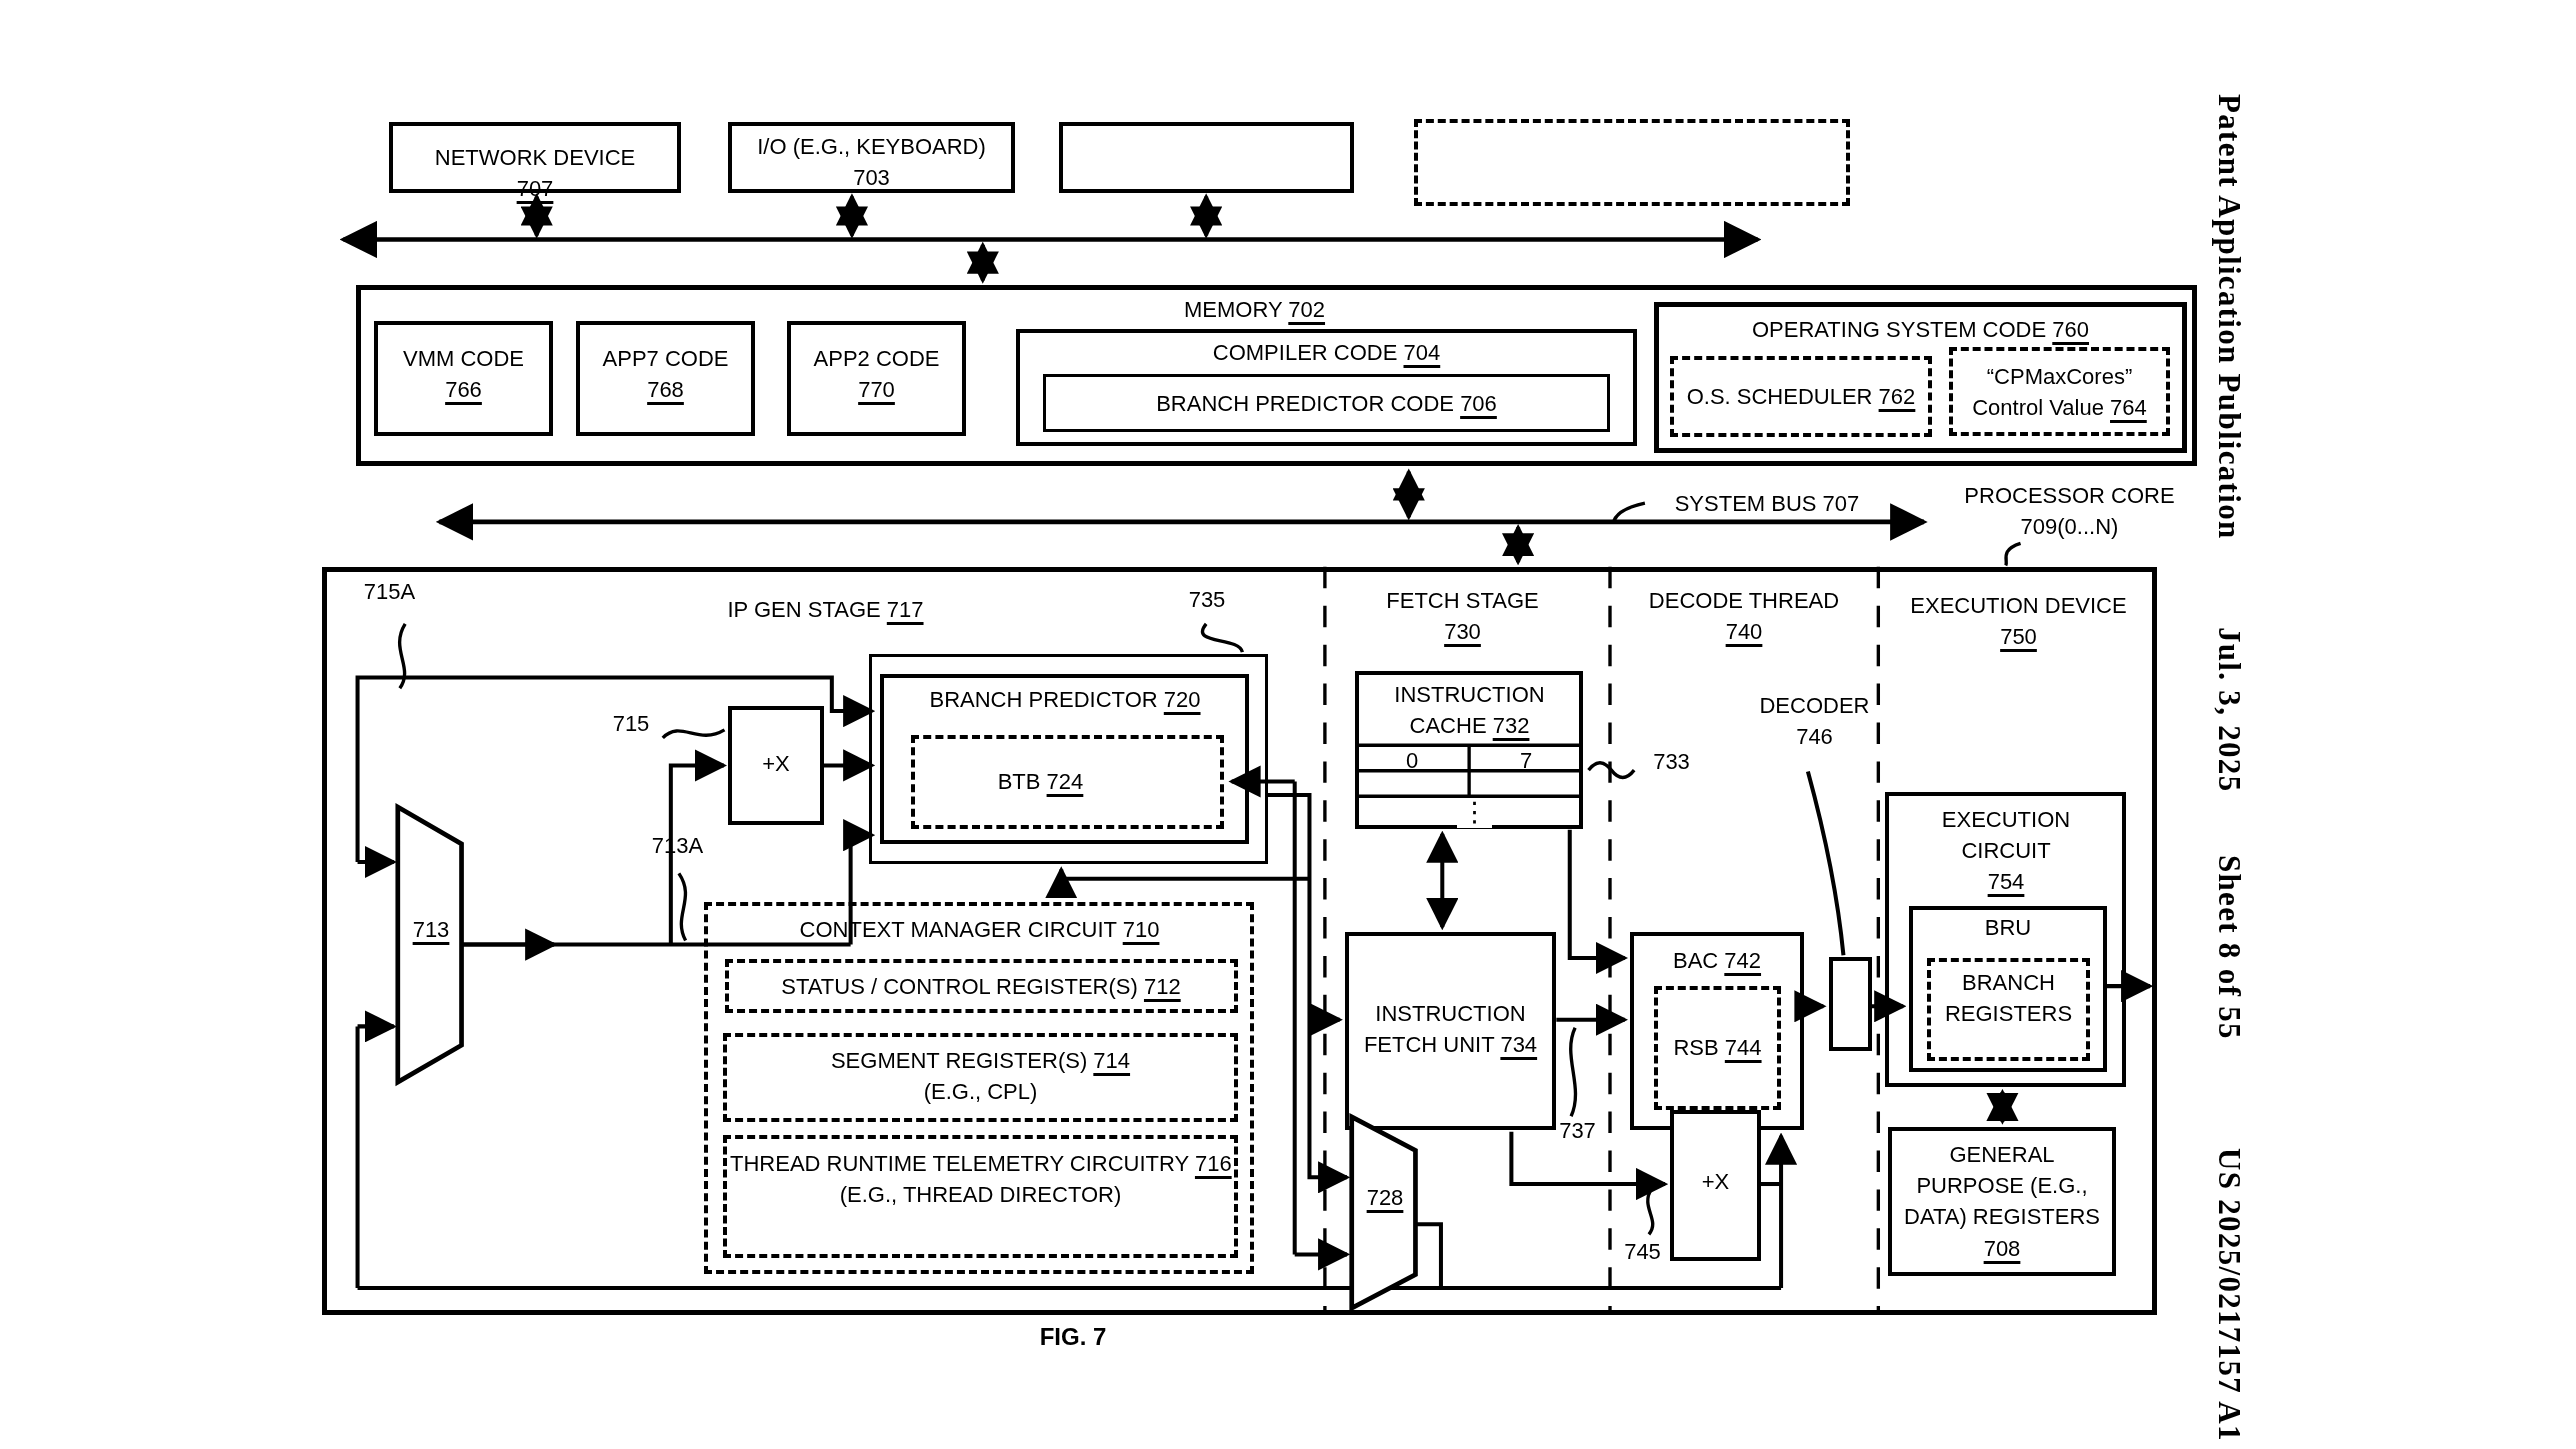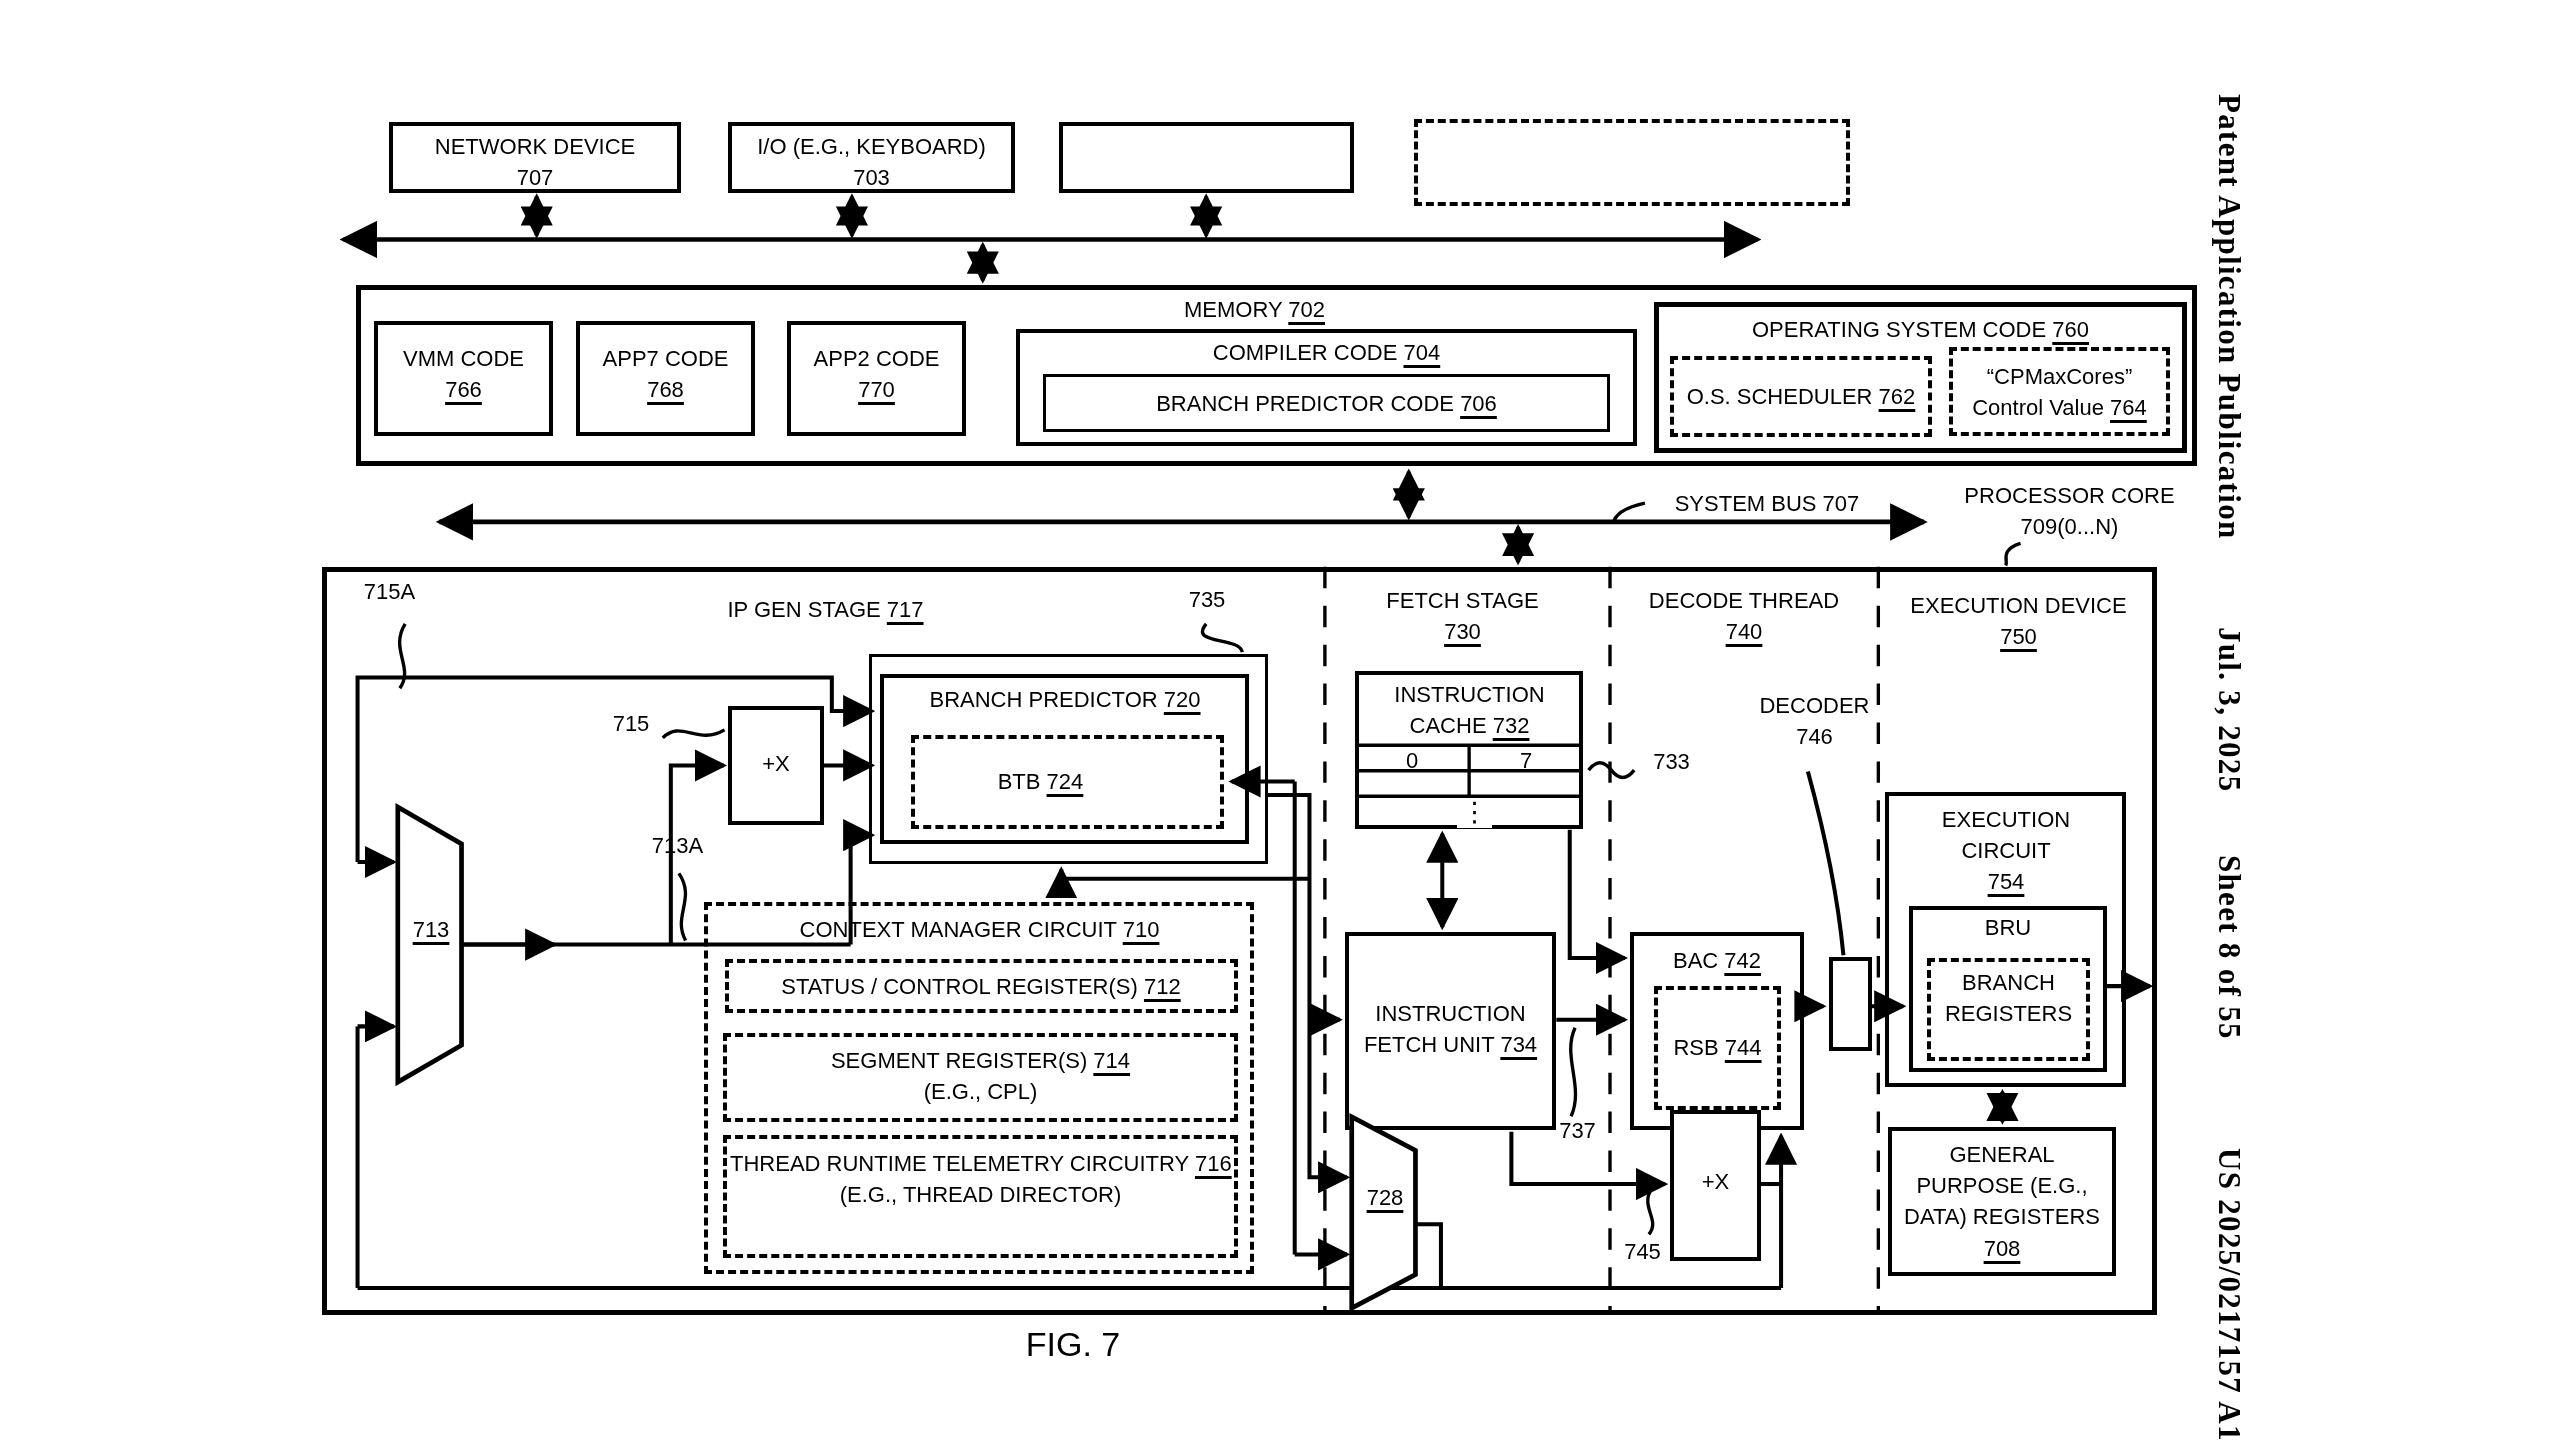--- a/index.html
+++ b/index.html
@@ -5,21 +5,21 @@
   html,body{margin:0;padding:0;background:#fff;}
   #page{position:relative;width:2576px;height:1449px;background:#fff;overflow:hidden;
         font-family:"Liberation Sans",sans-serif;color:#000;}
   .box{position:absolute;border:4px solid #000;background:#fff;box-sizing:border-box;z-index:1;}
   .dashedb{border-style:dashed;}
   .thick{border-width:5.4px;}
   .thin{border-width:3.4px;}
   svg.wires{position:absolute;left:0;top:0;z-index:2;}
   .lbl{position:absolute;font-size:22px;line-height:1.42;text-align:center;white-space:nowrap;z-index:3;}
   .u{text-decoration:underline;text-decoration-thickness:2.7px;text-underline-offset:4.7px;}
-  .big{font-size:34px;font-weight:normal;}
+  .big{font-size:24px;font-weight:bold;}
   .rot{position:absolute;writing-mode:vertical-rl;font-family:"Liberation Serif",serif;
        font-weight:bold;font-size:31px;letter-spacing:1.3px;white-space:nowrap;z-index:3;}
   .dots{position:absolute;z-index:4;background:#fff;font-size:27px;line-height:1;padding:1.3px 4px;}
 </style>
 </head>
 <body>
 
 <div id="page">
 
   <div class="box" style="left:389px;top:122px;width:292px;height:71px"></div>
@@ -137,21 +137,21 @@
       <path d="M1012,1302 C1038,1340 1002,1365 1022,1402"></path>
       <path d="M1798,930 C1772,962 1846,948 1852,972"></path>
       <path d="M2452,750 C2424,756 2410,766 2406,776"></path>
       <path d="M3012,810 C2980,820 2994,836 2990,843"></path>
       <path d="M2368,1148 q17,-22 34,0 q17,22 34,0"></path>
       <path d="M2348,1532 C2328,1574 2362,1620 2342,1664"></path>
       <path d="M2462,1772 C2444,1800 2476,1818 2458,1840"></path>
     </g>
   </svg>
 
-  <div class="lbl" style="left:389px;top:131px;width:292px">
+  <div class="lbl" style="left:389px;top:142px;width:292px">
     <div><span>NETWORK DEVICE</span></div>
     <div><span class="u">707</span></div>
   </div>
   <div class="lbl" style="left:728px;top:131px;width:287px">
     <div><span>I/O (E.G., KEYBOARD)</span></div>
     <div><span class="u">703</span></div>
   </div>
 
   <div class="lbl" style="left:1107px;top:294px;width:295px">
     <span>MEMORY</span> <span class="u">702</span>

